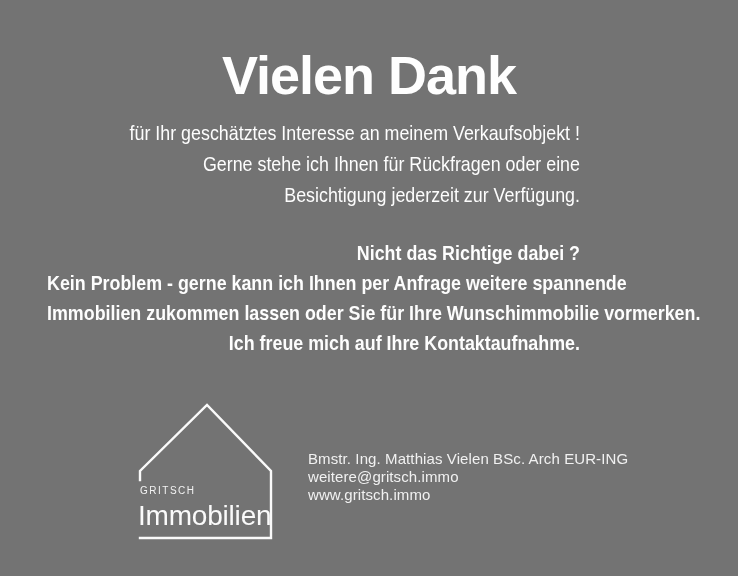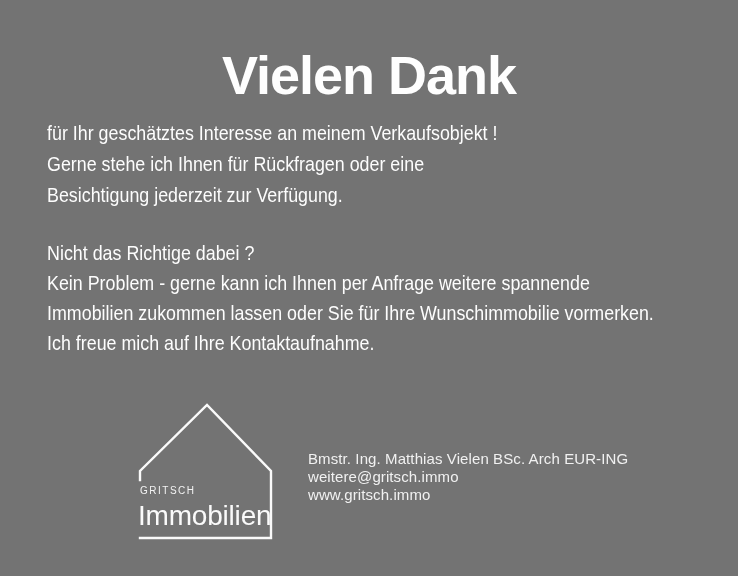--- a/index.html
+++ b/index.html
@@ -23,33 +23,33 @@
     font-size: 54px;
     line-height: 54px;
     font-weight: bold;
     letter-spacing: -1px;
     color: #fefefe;
   }
   .para {
     position: absolute;
     left: 0;
     width: 627px;
-    text-align: left;
+    text-align: right;
     color: #fdfdfd;
   }
   .para .line {
     display: block;
     white-space: nowrap;
     font-size: 21px;
     line-height: 31px;
     transform: scaleX(0.85);
     transform-origin: 50% 50%;
   }
   #intro { top: 117px; }
-  #followup { top: 238px; }
+  #followup { top: 238px; font-weight: bold; }
   #followup .line { line-height: 30px; }
 
   #logo-svg {
     position: absolute;
     left: 126px;
     top: 396px;
   }
   .brand-top {
     position: absolute;
     left: 140px;

